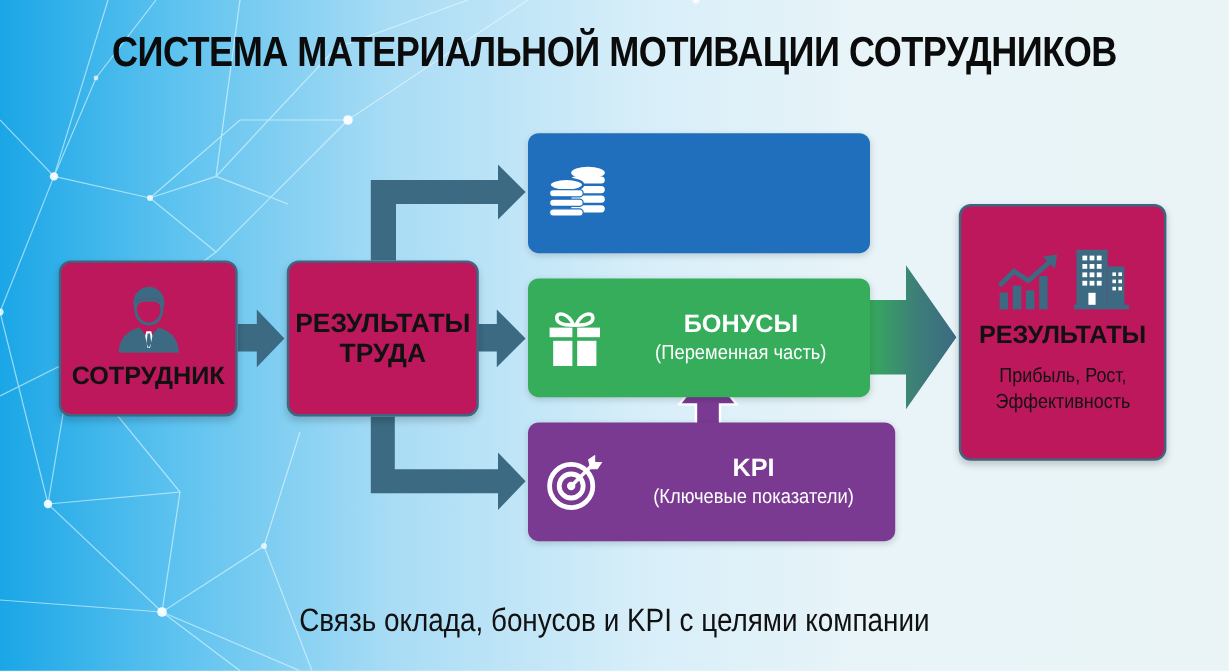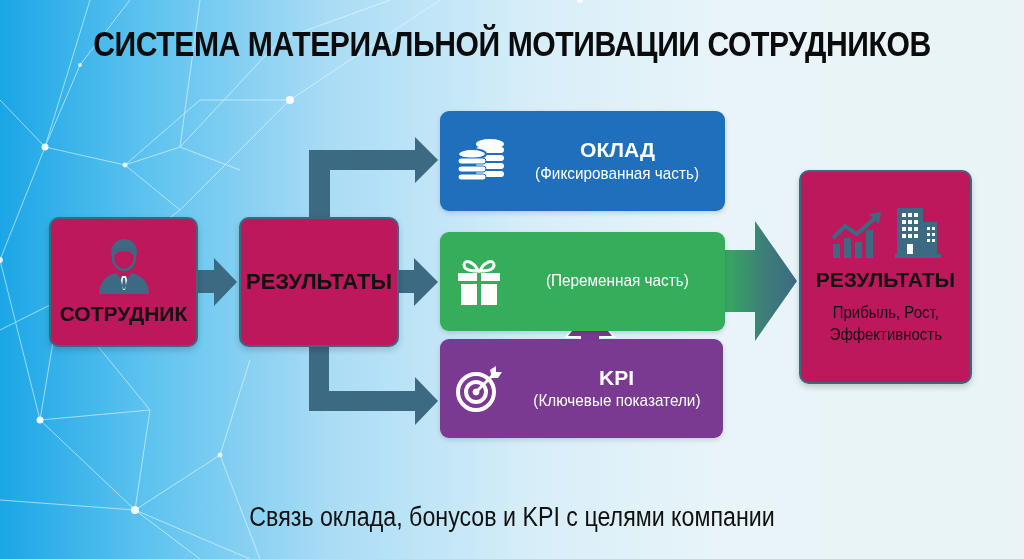--- a/index.html
+++ b/index.html
@@ -101,60 +101,58 @@
       <polygon points="25,38 29,38 30,42 28,52 26,52 24,42" fill="#ffffff"></polygon>
       <polygon points="26,40 28,40 29,48 27,52 25,48" fill="#3b6a82"></polygon>
     </g>
   </svg>
   <div class="label" style="font-size:21px;">СОТРУДНИК</div>
 </div>
 
 <div class="card" style="left:239px; top:217px; width:160px; height:130px;">
   <div class="label" style="font-size:22px;">
     <div>РЕЗУЛЬТАТЫ</div>
+    <div>ТРУДА</div>
   </div>
 </div>
 
 <div class="cbox" style="left:440px; top:111px; width:285px; height:100px; background:#1f6fbd;">
   <svg class="icon" width="54" height="48" viewBox="0 0 54 48">
     <g fill="#ffffff">
       <ellipse cx="36" cy="7" rx="14" ry="5"></ellipse>
       <rect x="22" y="10" width="28" height="6" rx="3"></rect>
       <rect x="22" y="18" width="28" height="6" rx="3"></rect>
       <rect x="22" y="26" width="28" height="6" rx="3"></rect>
       <rect x="22" y="34" width="28" height="6" rx="3"></rect>
       <ellipse cx="18" cy="17" rx="14" ry="5" stroke="#1f6fbd" stroke-width="2"></ellipse>
       <rect x="4" y="21" width="28" height="6" rx="3" stroke="#1f6fbd" stroke-width="1"></rect>
       <rect x="4" y="29" width="28" height="6" rx="3" stroke="#1f6fbd" stroke-width="1"></rect>
       <rect x="4" y="37" width="28" height="6" rx="3" stroke="#1f6fbd" stroke-width="1"></rect>
     </g>
   </svg>
-  <div class="txt">
-    <div class="h">ОКЛАД</div>
-    <div class="s">(Фиксированная часть)</div>
-  </div>
 </div>
 
 <div class="cbox" style="left:440px; top:232px; width:285px; height:99px; background:#35ad5b;">
   <svg class="icon" width="50" height="50" viewBox="0 0 50 50">
     <g fill="#ffffff">
       <path d="M24 14 C20 4 10 2 10 8 C10 13 18 14 24 14 Z" fill="none" stroke="#fff" stroke-width="3"></path>
       <path d="M26 14 C30 4 40 2 40 8 C40 13 32 14 26 14 Z" fill="none" stroke="#fff" stroke-width="3"></path>
       <rect x="4" y="16" width="19" height="8"></rect>
       <rect x="27" y="16" width="19" height="8"></rect>
       <rect x="7" y="27" width="16" height="21"></rect>
       <rect x="27" y="27" width="16" height="21"></rect>
     </g>
   </svg>
   <div class="txt">
+    <div class="h">БОНУСЫ</div>
     <div class="s">(Переменная часть)</div>
   </div>
 </div>
 
-<div class="cbox" style="left:440px; top:339px; width:283px; height:99px; background:#7a3a92;">
+<div class="cbox" style="left:440px; top:352px; width:306px; height:99px; background:#7a3a92;">
   <svg class="icon" width="50" height="50" viewBox="0 0 50 50">
     <g fill="none" stroke="#ffffff">
       <circle cx="22" cy="28" r="18" stroke-width="4"></circle>
       <circle cx="22" cy="28" r="10" stroke-width="4"></circle>
       <circle cx="22" cy="28" r="3" fill="#fff" stroke-width="1"></circle>
       <line x1="22" y1="28" x2="40" y2="10" stroke-width="3"></line>
     </g>
     <polygon points="36,6 42,2 42,8 48,8 44,14 38,14" fill="#ffffff"></polygon>
   </svg>
   <div class="txt">

